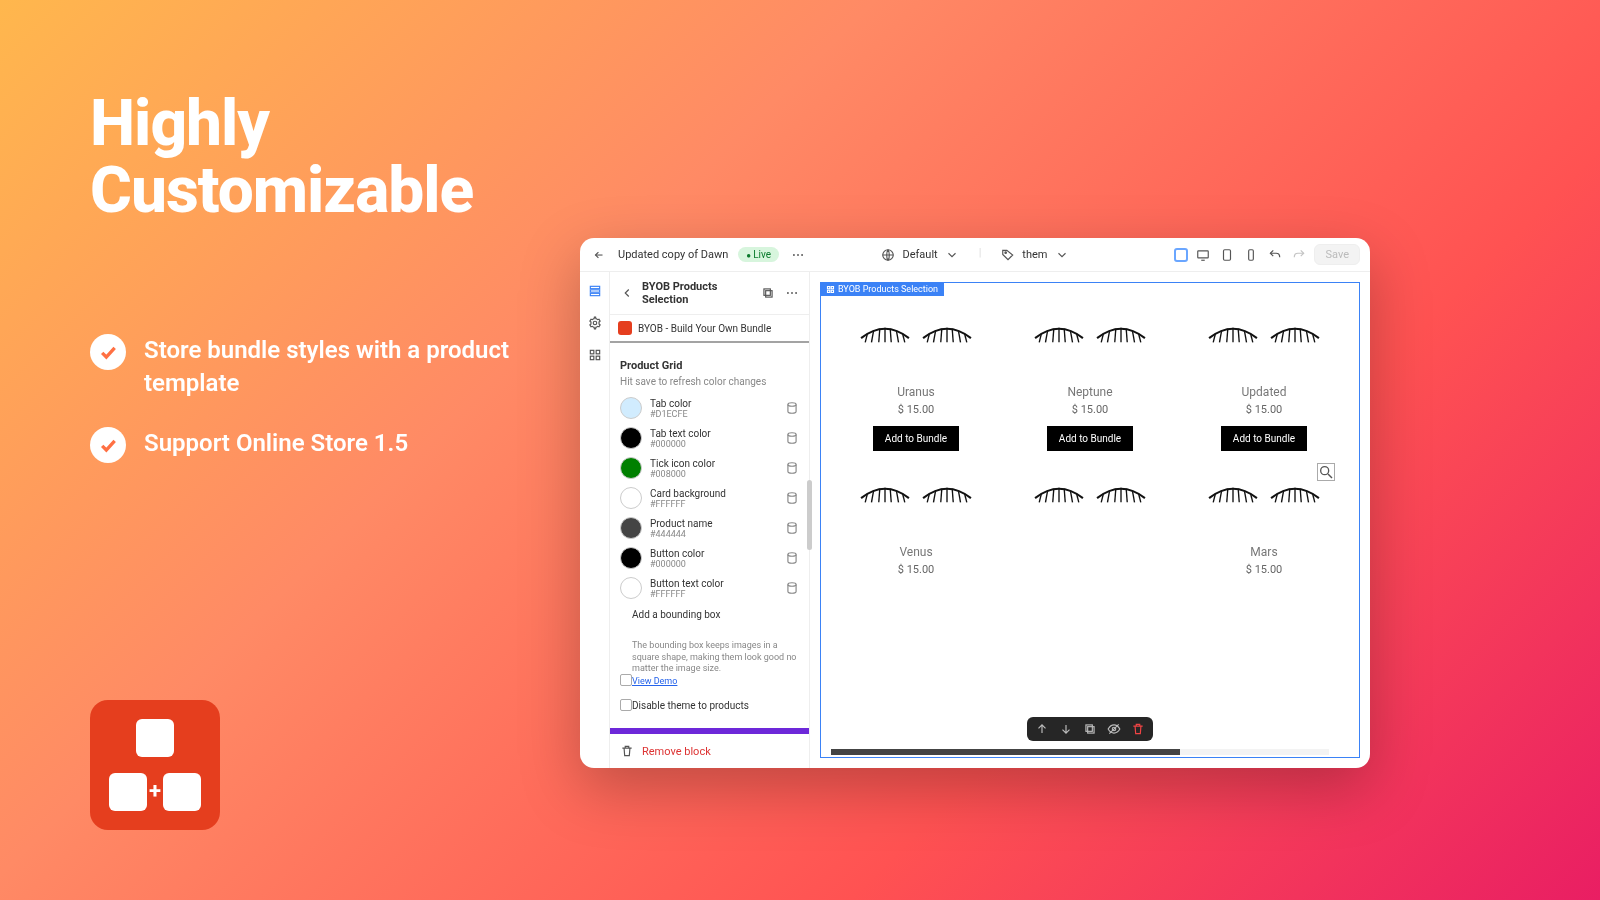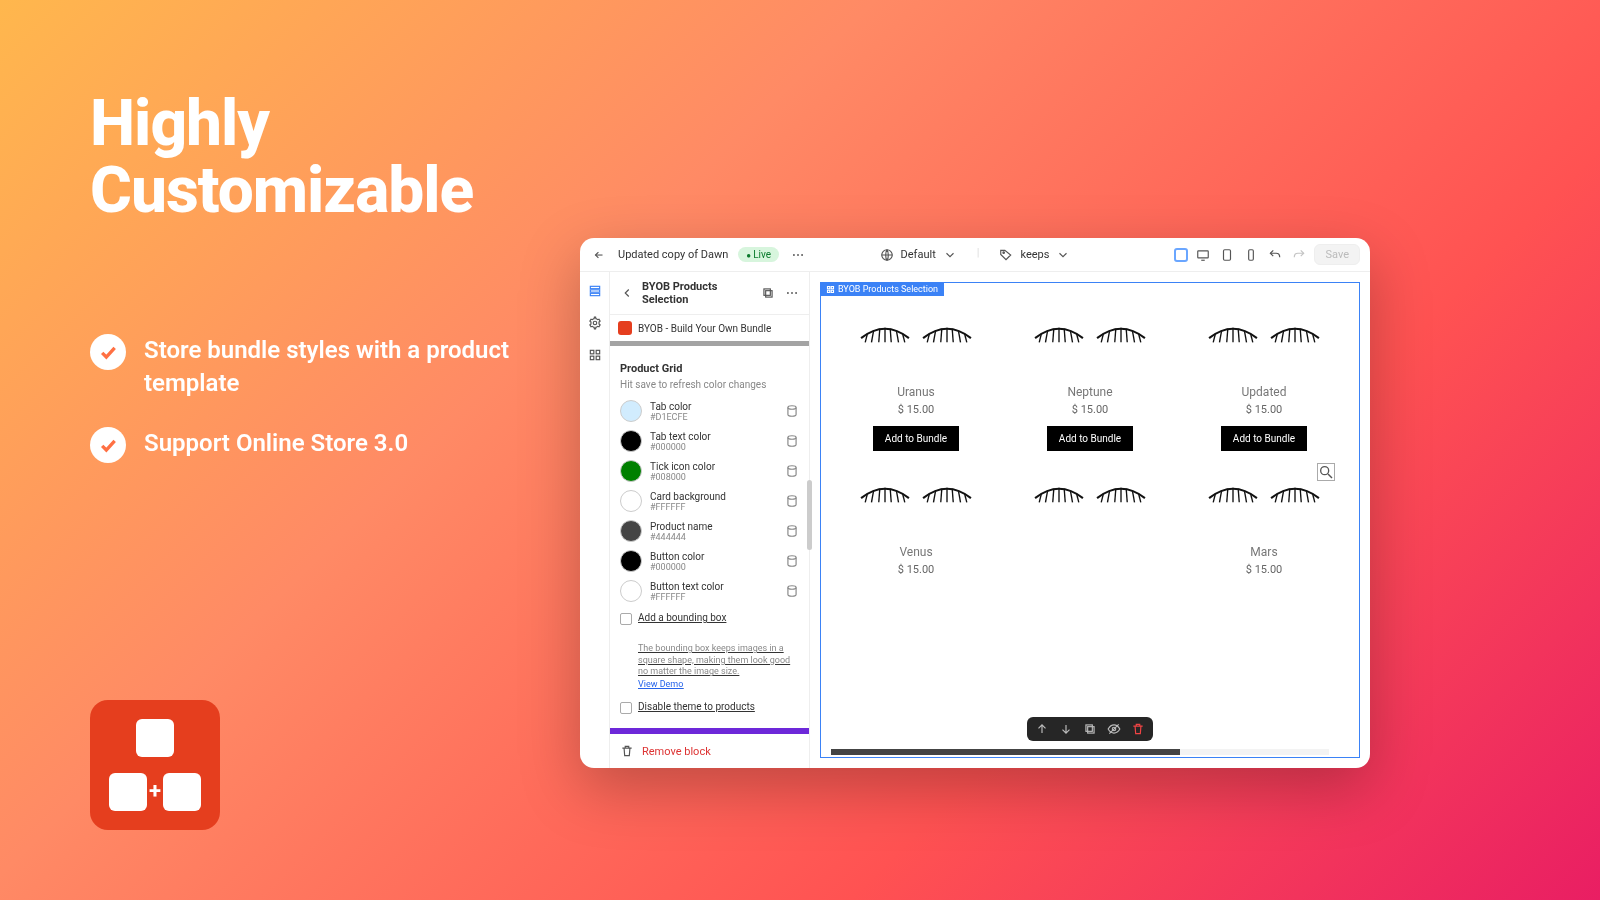--- a/index.html
+++ b/index.html
@@ -30,32 +30,32 @@
 .pill { background:#d7f5dd; color:#0a7a2c; padding:2px 8px; border-radius:10px; font-size:10px; }
 .pill::before{content:"● "; font-size:8px;}
 .save-btn { background:#f3f3f3; color:#bbb; border:1px solid #eee; border-radius:6px; padding:3px 10px; font-size:11px; }
 .dev-sq { border:2px solid #6aa6ff; width:14px; height:14px; border-radius:3px; }
 .body { display:flex; height:calc(100% - 34px); }
 .rail { width:30px; border-right:1px solid #eee; display:flex; flex-direction:column; align-items:center; padding-top:10px; gap:14px; }
 .rail .ic.active { color:#3b82f6; }
 .sidepanel { width:200px; border-right:1px solid #eee; display:flex; flex-direction:column; }
 .sp-head { display:flex; align-items:center; gap:6px; padding:8px; border-bottom:1px solid #eee; }
 .sp-head b { font-size:11px; font-weight:700; flex:1; }
-.app-row { display:flex; align-items:center; gap:6px; padding:6px 8px; border-bottom:5px solid #a3a3a3; font-size:10px; }
+.app-row { display:flex; align-items:center; gap:6px; padding:6px 8px; border-bottom:2px solid #a3a3a3; font-size:10px; }
 .app-row .mini { width:14px; height:14px; background:#e53e1e; border-radius:3px; }
 .sp-scroll { flex:1; overflow-y:auto; padding:8px 10px; }
 .sec-title { font-weight:700; font-size:11px; margin:8px 0 4px; }
 .hint { color:#888; font-size:10px; }
 .color-row { display:flex; align-items:center; gap:8px; padding:4px 0;justify-content:center; }
 .swatch { width:22px; height:22px; border-radius:50%; border:1px solid #ccc; flex:none; }
 .color-row .txt { flex:1; }
 .color-row .txt .lbl { font-size:10px; }
 .color-row .txt .val { font-size:9px; color:#888; }
 .bind-ic { width:14px; height:14px; color:#888; }
-.opt { display:flex; align-items:flex-start; gap:6px; padding:6px 0; font-size:10px;text-decoration:underline; }
+.opt { display:flex; align-items:flex-end; padding:6px 0; font-size:10px; }
 .opt .box { width:12px; height:12px; border:1px solid #aaa; border-radius:2px; margin-top:1px; flex:none; }
 .opt .desc { color:#888; font-size:9px; margin-top:20px; line-height:1.3; }
 .link { color:#2563eb; text-decoration:underline; font-size:9px; }
 .remove { border-top:6px solid #6d28d9; padding:8px; display:flex; align-items:center; gap:6px; color:#d33; font-size:11px; }
 .scrollthumb { position:absolute; left:227px; top:242px; width:5px; height:70px; background:#ccc; border-radius:3px; }
 .preview { flex:1; position:relative; padding:10px; }
 .canvas { border:1.5px solid #3b82f6; height:100%; background:#fff; position:relative; overflow:hidden; }
 .sel-tab { position:absolute; top:-1px; left:-1px; background:#3b82f6; color:#fff; font-size:9px; padding:2px 6px; display:flex; align-items:center; gap:3px; }
 .grid3 { display:grid; grid-template-columns:repeat(3,1fr); gap:20px; padding:28px 18px 10px; }
 .card { text-align:center; }
@@ -84,21 +84,21 @@
           </svg>
         </div>
       <span>Store bundle styles with a product template</span>
     </div>
     <div class="feat">
       <div class="check">
           <svg viewBox="0 0 24 24" fill="none" stroke="currentColor" stroke-width="4">
             <polyline points="5 13 10 18 20 7"></polyline>
           </svg>
         </div>
-      <span>Support Online Store 3.0</span>
+      <span>Support Online Store 1.5</span>
     </div>
   </div>
 </div>
 <div class="logo-box">
   <div class="logo-grid">
     <div class="sq a"></div>
       <div class="sq b"></div>
       <div class="sq c"></div>
     <div class="plus">+</div>
   </div>
@@ -139,21 +139,21 @@
           </span>
       </span>
       <span style="color:#ddd">|</span>
       <span style="display:flex;align-items:center;gap:5px;">
         <span class="ic">
             <svg viewBox="0 0 24 24" fill="none" stroke="currentColor" stroke-width="2">
               <path d="M20 12l-8 8-9-9V4h7z"></path>
               <circle cx="8" cy="8" r="1.3"></circle>
             </svg>
           </span>
-        <span>keeps</span>
+        <span>them</span>
         <span class="ic">
             <svg viewBox="0 0 24 24" fill="none" stroke="currentColor" stroke-width="2">
               <polyline points="6 9 12 15 18 9"></polyline>
             </svg>
           </span>
       </span>
     </div>
     <div class="tb-right">
       <span class="dev-sq"></span>
       <span class="ic">

